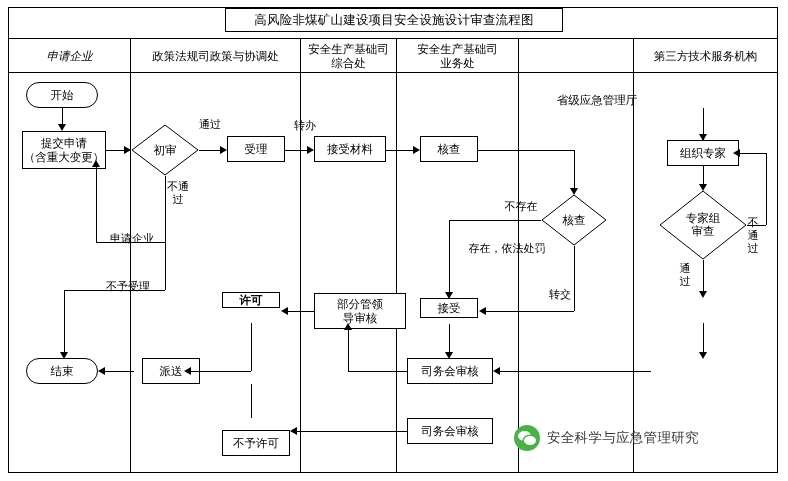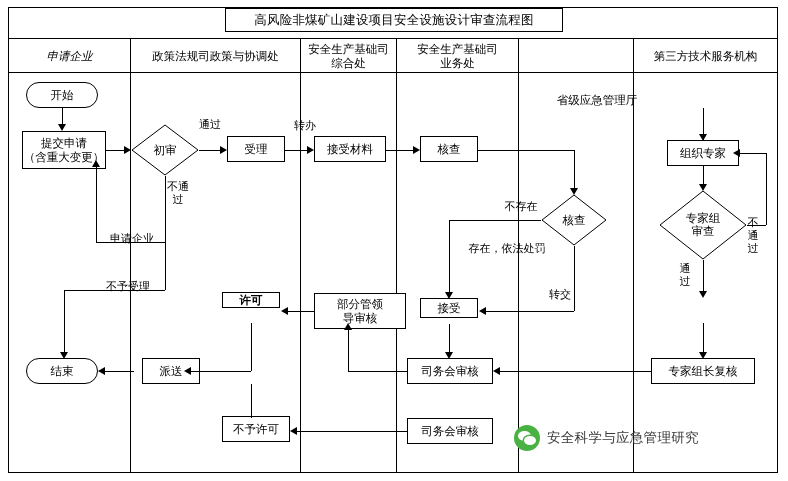--- a/index.html
+++ b/index.html
@@ -257,34 +257,33 @@
 
   <div class="diamond-wrap" style="left:659px; top:190px; width:88px; height:70px;">
     <svg class="diamond-shape" viewBox="0 0 88 70" preserveAspectRatio="none">
       <polygon points="44,1 87,35 44,69 1,35" fill="#ffffff" stroke="#000000" stroke-width="1"></polygon>
     </svg>
     <span class="diamond-label" style="white-space:pre-line;">专家组
 审查</span>
   </div>
 
 
-  <div class="node rect" style="left:651px; top:358px; width:104px; height:26px;">专家组长复核</div>
 
   <div class="node rect" style="left:420px; top:298px; width:58px; height:20px;">接受</div>
 
   <div class="node rect" style="left:407px; top:358px; width:86px; height:26px;">司务会审核</div>
 
   <div class="node rect" style="left:407px; top:418px; width:86px; height:26px;">司务会审核</div>
 
   <div class="node rect" style="left:314px; top:293px; width:92px; height:36px; white-space:pre-line;">部分管领
 导审核</div>
 
   <div class="node rect" style="left:222px; top:292px; width:58px; height:16px;font-weight:bold;">许可</div>
 
-  <div class="node rect" style="left:222px; top:416px; width:68px; height:26px;">不予许可</div>
+  <div class="node rect" style="left:222px; top:430px; width:68px; height:26px;">不予许可</div>
 
   <div class="node rect" style="left:134px; top:358px; width:58px; height:26px;margin-left:8px;">派送</div>
 
   <div class="node stadium" style="left:26px; top:358px; width:72px; height:26px;">结束</div>
 
   <div class="edge-label" style="left:96px; top:232px; width:72px;">申请企业</div>
 
   <div class="edge-label" style="left:92px; top:280px; width:72px;">不予受理</div>
 
   <div class="edge-label" style="left:188px; top:118px; width:44px;">通过</div>

